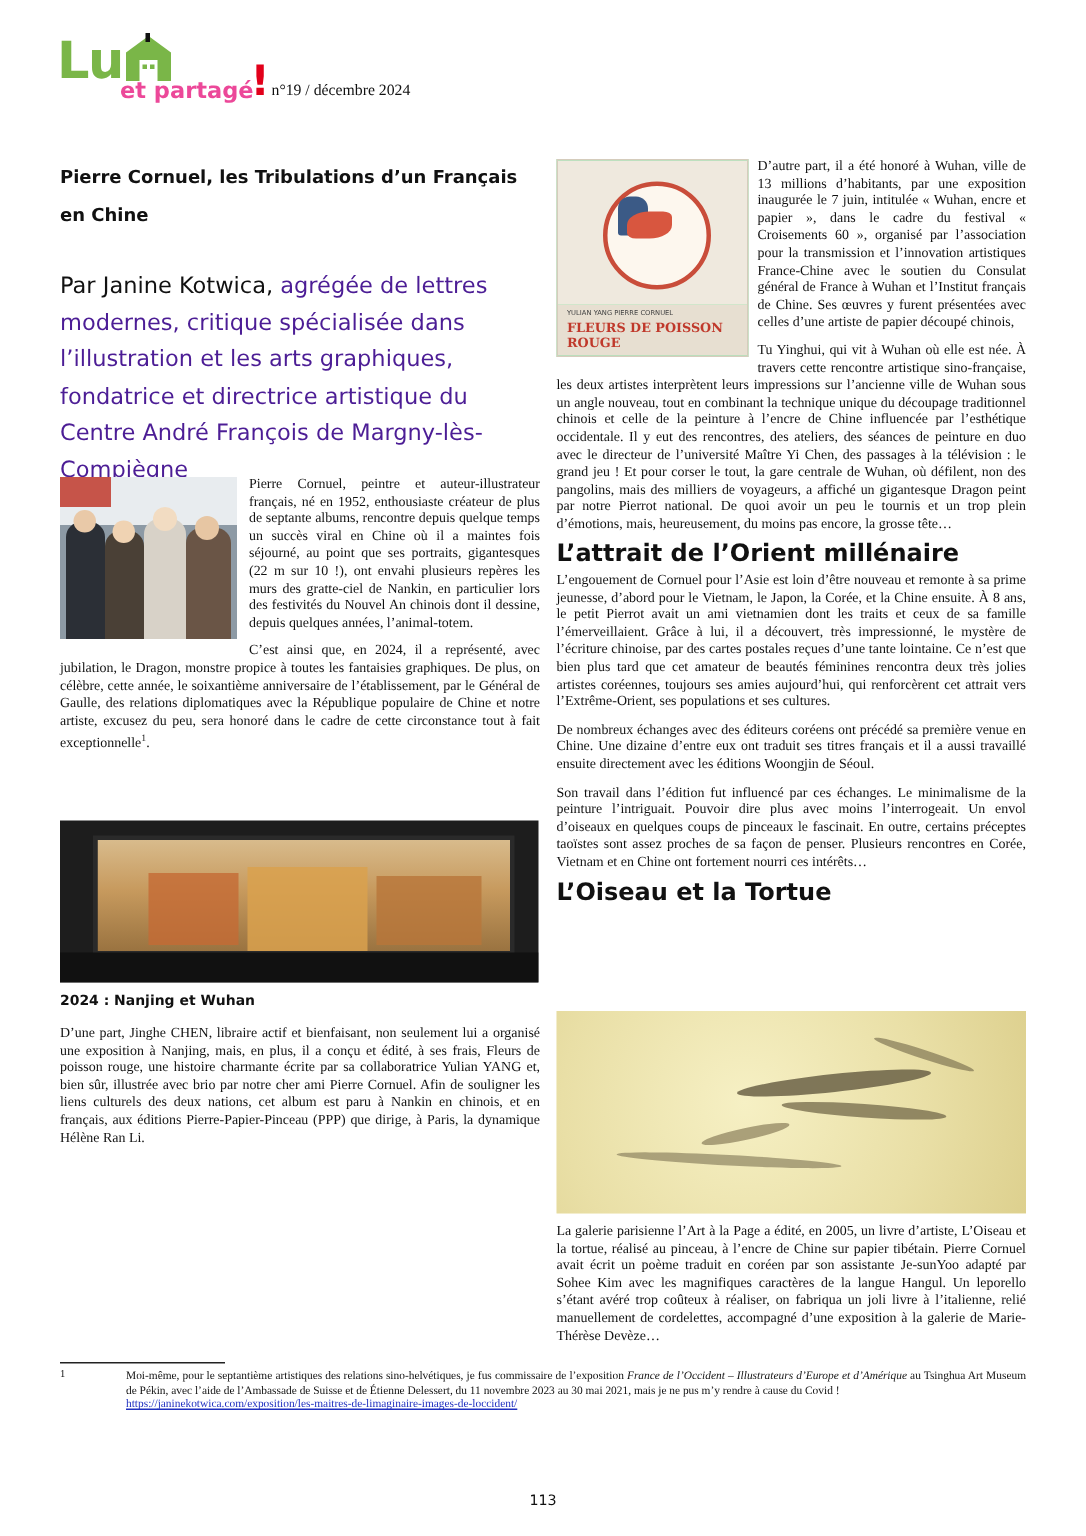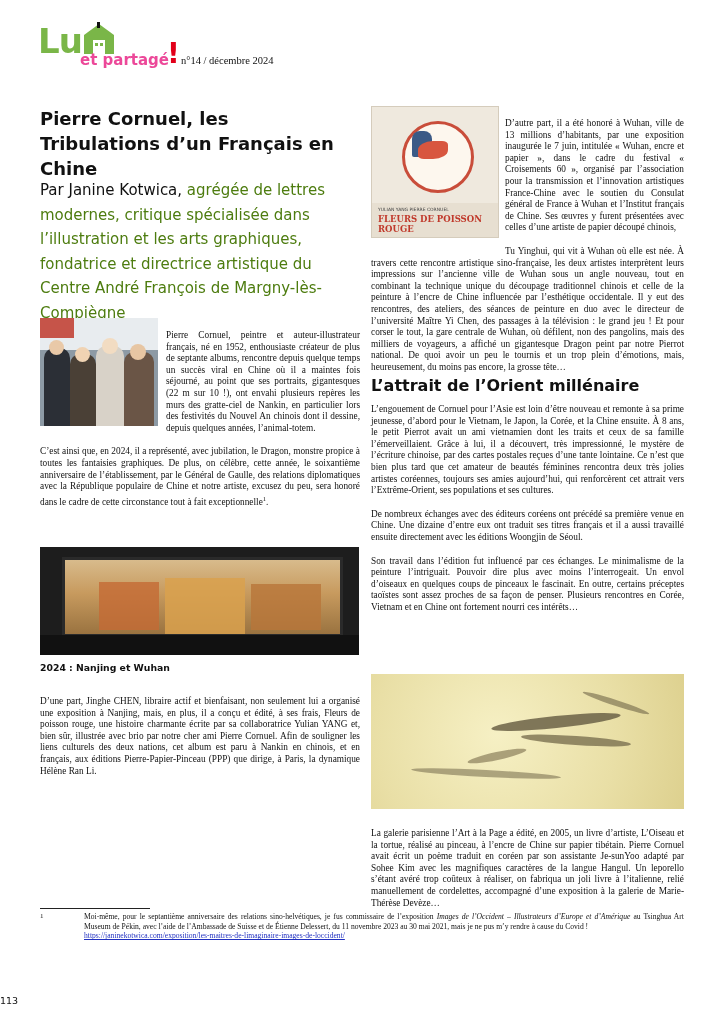--- a/index.html
+++ b/index.html
@@ -78,48 +78,48 @@
   }
 
   
   .title {
     position: absolute;
     left: 40px;
     top: 106px;
     width: 310px;
     font-family: "DejaVu Sans", sans-serif;
     font-weight: bold;
-    font-size: 18px;
+    font-size: 12px;
     line-height: 25px;
     color: #111;
   }
   .byline {
     position: absolute;
     left: 40px;
     top: 178px;
     width: 318px;
     font-family: "DejaVu Sans", sans-serif;
     font-size: 15px;
     line-height: 24.5px;
     color: #111;
   }
   .byline .accent {
-    color: #4d7c0f;
+    color: #4c1d95;
   }
 
   
   .col {
     position: absolute;
     font-size: 9.3px;
     line-height: 11.6px;
     text-align: justify;
     color: #111;
   }
   .col p {
-    margin: 12px 0 7px 0;
+    margin: 0 0 7px 0;
     text-indent: 0;
   }
   .col-left {
     left: 40px;
     width: 320px;
   }
   .col-right {
     left: 371px;
     top: 106px;
     width: 313px;
@@ -245,20 +245,21 @@
   }
   .footnote .fn-body { margin-left: 44px; }
   .footnote .fn-link { color: #2030c0; text-decoration: underline; }
   .footnote i { font-style: italic; }
 
   .page-number {
     position: absolute;
     left: 0;
     top: 995px;
     width: 724px;
+    text-align: center;
     font-family: "DejaVu Sans", sans-serif;
     font-size: 9.5px;
     color: #111;
   }
   sup { font-size: 6.5px; vertical-align: super; }
 </style>
 </head>
 <body>
 
 <div class="page">
@@ -269,21 +270,21 @@
       <svg width="34" height="34" viewBox="0 0 34 34">
         <polygon points="17,2 32,13 32,32 2,32 2,13" fill="#7ab648"></polygon>
         <rect x="11" y="18" width="12" height="14" fill="#ffffff"></rect>
         <rect x="13" y="21" width="3" height="3" fill="#7ab648"></rect>
         <rect x="18" y="21" width="3" height="3" fill="#7ab648"></rect>
         <rect x="15" y="0" width="3" height="6" fill="#111111"></rect>
       </svg>
     </div>
     <div class="logo-et">et partagé</div>
     <div class="logo-excl">!</div>
-    <div class="issue-info">n°14 / décembre 2024</div>
+    <div class="issue-info">n°19 / décembre 2024</div>
   </div>
 
   <div class="title">Pierre Cornuel, les Tribulations d’un Français en Chine</div>
   <div class="byline">
     <span>Par Janine Kotwica,</span><span class="accent"> agrégée de lettres modernes, critique spécialisée dans l’illustration et les arts graphiques, fondatrice et directrice artistique du Centre André François de Margny-lès-Compiègne</span>
   </div>
 
   <div class="col col-left" style="top:318px; width:320px;">
     <div style="float:left; width:126px; height:118px;"></div>
     <p>Pierre Cornuel, peintre et auteur-illustrateur français, né en 1952, enthousiaste créateur de plus de septante albums, rencontre depuis quelque temps un succès viral en Chine où il a maintes fois séjourné, au point que ses portraits, gigantesques (22 m sur 10 !), ont envahi plusieurs repères les murs des gratte-ciel de Nankin, en particulier lors des festivités du Nouvel An chinois dont il dessine, depuis quelques années, l’animal-totem.</p>
@@ -329,39 +330,40 @@
   </div>
 
   <div class="col col-right">
     <div style="float:left; width:134px; height:140px;"></div>
     <p>D’autre part, il a été honoré à Wuhan, ville de 13 millions d’habitants, par une exposition inaugurée le 7 juin, intitulée « Wuhan, encre et papier », dans le cadre du festival « Croisements 60 », organisé par l’association pour la transmission et l’innovation artistiques France-Chine avec le soutien du Consulat général de France à Wuhan et l’Institut français de Chine. Ses œuvres y furent présentées avec celles d’une artiste de papier découpé chinois,</p>
     <p>Tu Yinghui, qui vit à Wuhan où elle est née. À travers cette rencontre artistique sino-française, les deux artistes interprètent leurs impressions sur l’ancienne ville de Wuhan sous un angle nouveau, tout en combinant la technique unique du découpage traditionnel chinois et celle de la peinture à l’encre de Chine influencée par l’esthétique occidentale. Il y eut des rencontres, des ateliers, des séances de peinture en duo avec le directeur de l’université Maître Yi Chen, des passages à la télévision : le grand jeu ! Et pour corser le tout, la gare centrale de Wuhan, où défilent, non des pangolins, mais des milliers de voyageurs, a affiché un gigantesque Dragon peint par notre Pierrot national. De quoi avoir un peu le tournis et un trop plein d’émotions, mais, heureusement, du moins pas encore, la grosse tête…</p>
     <div class="subhead">L’attrait de l’Orient millénaire</div>
     <p>L’engouement de Cornuel pour l’Asie est loin d’être nouveau et remonte à sa prime jeunesse, d’abord pour le Vietnam, le Japon, la Corée, et la Chine ensuite. À 8 ans, le petit Pierrot avait un ami vietnamien dont les traits et ceux de sa famille l’émerveillaient. Grâce à lui, il a découvert, très impressionné, le mystère de l’écriture chinoise, par des cartes postales reçues d’une tante lointaine. Ce n’est que bien plus tard que cet amateur de beautés féminines rencontra deux très jolies artistes coréennes, toujours ses amies aujourd’hui, qui renforcèrent cet attrait vers l’Extrême-Orient, ses populations et ses cultures.</p>
     <p>De nombreux échanges avec des éditeurs coréens ont précédé sa première venue en Chine. Une dizaine d’entre eux ont traduit ses titres français et il a aussi travaillé ensuite directement avec les éditions Woongjin de Séoul.</p>
     <p>Son travail dans l’édition fut influencé par ces échanges. Le minimalisme de la peinture l’intriguait. Pouvoir dire plus avec moins l’interrogeait. Un envol d’oiseaux en quelques coups de pinceaux le fascinait. En outre, certains préceptes taoïstes sont assez proches de sa façon de penser. Plusieurs rencontres en Corée, Vietnam et en Chine ont fortement nourri ces intérêts…</p>
+    <div class="subhead">L’Oiseau et la Tortue</div>
   </div>
 
   <div class="photo-bird">
     <div class="bg"></div>
     <div class="ink1"></div>
       <div class="ink2"></div>
       <div class="ink3"></div>
     <div class="ink4"></div>
       <div class="ink5"></div>
   </div>
 
   <div class="col" style="left:371px; top:816px; width:313px;">
     <p>La galerie parisienne l’Art à la Page a édité, en 2005, un livre d’artiste, L’Oiseau et la tortue, réalisé au pinceau, à l’encre de Chine sur papier tibétain. Pierre Cornuel avait écrit un poème traduit en coréen par son assistante Je-sunYoo adapté par Sohee Kim avec les magnifiques caractères de la langue Hangul. Un leporello s’étant avéré trop coûteux à réaliser, on fabriqua un joli livre à l’italienne, relié manuellement de cordelettes, accompagné d’une exposition à la galerie de Marie-Thérèse Devèze…</p>
   </div>
 
   <div class="footnote-rule"></div>
   <div class="footnote">
     <span class="fn-num">1</span>
     <div class="fn-body">
-      <span>Moi-même, pour le septantième anniversaire des relations sino-helvétiques, je fus commissaire de l’exposition </span><i>Images de l’Occident – Illustrateurs d’Europe et d’Amérique</i><span> au Tsinghua Art Museum de Pékin, avec l’aide de l’Ambassade de Suisse et de Étienne Delessert, du 11 novembre 2023 au 30 mai 2021, mais je ne pus m’y rendre à cause du Covid !</span><br>
+      <span>Moi-même, pour le septantième artistiques des relations sino-helvétiques, je fus commissaire de l’exposition </span><i>France de l’Occident – Illustrateurs d’Europe et d’Amérique</i><span> au Tsinghua Art Museum de Pékin, avec l’aide de l’Ambassade de Suisse et de Étienne Delessert, du 11 novembre 2023 au 30 mai 2021, mais je ne pus m’y rendre à cause du Covid !</span><br>
       <a class="fn-link" href="#">https://janinekotwica.com/exposition/les-maitres-de-limaginaire-images-de-loccident/</a>
     </div>
   </div>
 
   <div class="page-number">113</div>
 
 </div>
 
 </body></html>

